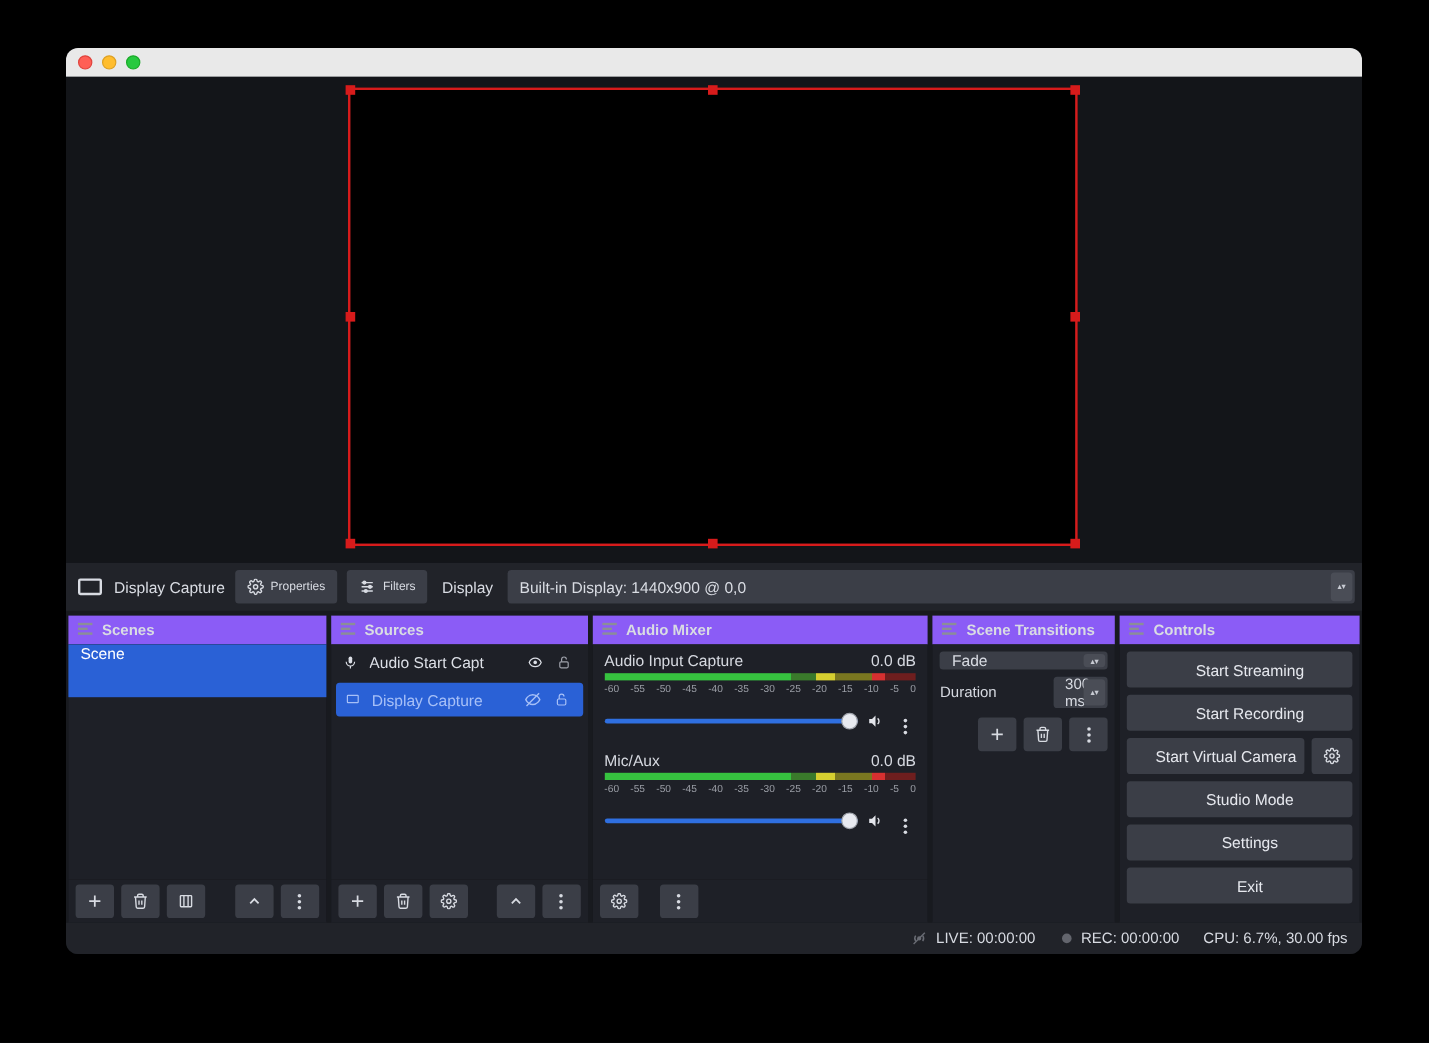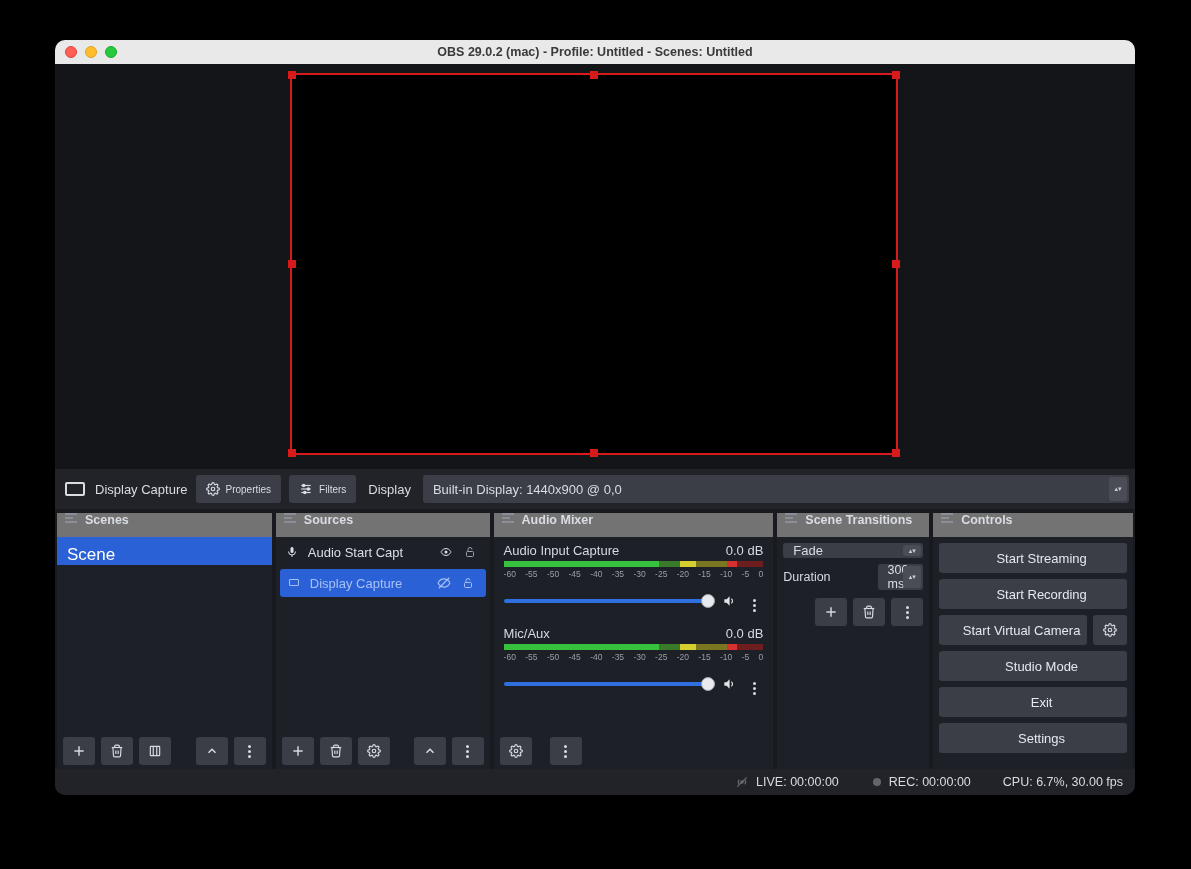--- a/index.html
+++ b/index.html
@@ -105,22 +105,22 @@
     padding: 0 2px;
     margin-top: 4px;
   }
   .dock {
     background: #131519;
     display: flex; flex-direction: column;
     border-radius: 2px;
   }
   .dock-header {
     height: 24px;
-    background: #737373;
-    display: flex; 
+    background: #8b5cf6;
+    display: flex; align-items: center;
     padding: 0 8px;
     gap: 8px;
     font-size: 12.5px; font-weight: 600; color: #d9dce3;
   }
   .dock-grip {
     width: 12px; height: 12px;
     display:inline-block;
     background:
       linear-gradient(#8b8e97,#8b8e97) 0 0/12px 2px no-repeat,
       linear-gradient(#8b8e97,#8b8e97) 0 4px/8px 2px no-repeat,
@@ -143,24 +143,24 @@
     font-size: 15px;
   }
   .dock.scenes { width: 215px; }
   .dock.sources { width: 214px; }
   .dock.mixer { width: 280px; }
   .dock.transitions { width: 152px; }
   .dock.controls { width: 200px; }
 
   
   .scene-item {
-    height: 28px;
-    display:flex; align-items:flex-end;
+    height: 44px;
+    display:flex; align-items:flex-start;
     padding: 0 10px;
-    font-size: 17px; color:#fff;
+    font-size: 13px; color:#fff;
     background: #2a61d6;
   }
 
   
   .src-item {
     height: 30px;
     display:flex; align-items:center;
     padding: 0 8px;
     font-size: 13px;
     gap: 8px;
@@ -219,39 +219,38 @@
   .crow .ibtn { width:34px; height:30px; }
 
   
   .statusbar {
     flex:0 0 auto;
     height: 26px;
     background:#212329;
     color:#d8dbe2;
     font-size:12.5px;
     display:flex; align-items:center; justify-content:flex-end;
-    padding: 0 12px; gap:32px;
+    padding: 0 12px; gap:20px;
   }
   .statusbar .sb { display:flex; align-items:center; gap:6px;}
   .sb .sicn { opacity:.6; }
 
   svg { display:block; }
 </style>
 </head>
 <body>
 
 <div class="window">
 
   <div class="titlebar">
     <div class="traffic">
       <div class="dot red"></div>
       <div class="dot yellow"></div>
       <div class="dot green"></div>
     </div>
-    <div class="title">OBS 29.0.2 (mac) - Profile: Untitled - Scenes: Untitled</div>
   </div>
 
   <div class="preview-area">
     <div class="preview-canvas">
       <div class="handle" style="left:-4px;top:-4px"></div>
       <div class="handle" style="left:calc(50% - 4px);top:-4px"></div>
       <div class="handle" style="right:-4px;top:-4px"></div>
       <div class="handle" style="left:-4px;top:calc(50% - 4px)"></div>
       <div class="handle" style="right:-4px;top:calc(50% - 4px)"></div>
       <div class="handle" style="left:-4px;bottom:-4px"></div>
@@ -584,22 +583,22 @@
           <div class="crow">
             <button class="cbtn">Start Virtual Camera</button>
             <button class="ibtn">
                 <svg width="14" height="14" viewBox="0 0 24 24" fill="none" stroke="#d8dbe2" stroke-width="2">
                   <circle cx="12" cy="12" r="3"></circle>
                   <path d="M19.4 15a1.7 1.7 0 0 0 .34 1.87l.06.06a2 2 0 1 1-2.83 2.83l-.06-.06a1.7 1.7 0 0 0-1.87-.34 1.7 1.7 0 0 0-1 1.56V21a2 2 0 1 1-4 0v-.09a1.7 1.7 0 0 0-1-1.56 1.7 1.7 0 0 0-1.87.34l-.06.06a2 2 0 1 1-2.83-2.83l.06-.06a1.7 1.7 0 0 0 .34-1.87 1.7 1.7 0 0 0-1.56-1H3a2 2 0 1 1 0-4h.09a1.7 1.7 0 0 0 1.56-1 1.7 1.7 0 0 0-.34-1.87l-.06-.06a2 2 0 1 1 2.83-2.83l.06.06a1.7 1.7 0 0 0 1.87.34H9a1.7 1.7 0 0 0 1-1.56V3a2 2 0 1 1 4 0v.09a1.7 1.7 0 0 0 1 1.56 1.7 1.7 0 0 0 1.87-.34l.06-.06a2 2 0 1 1 2.83 2.83l-.06.06a1.7 1.7 0 0 0-.34 1.87V9a1.7 1.7 0 0 0 1.56 1H21a2 2 0 1 1 0 4h-.09a1.7 1.7 0 0 0-1.56 1z"></path>
                 </svg>
               </button>
           </div>
           <button class="cbtn">Studio Mode</button>
+          <button class="cbtn">Settings</button>
           <button class="cbtn">Exit</button>
-          <button class="cbtn">Settings</button>
         </div>
       </div>
     </div>
 
   </div>
 
   <div class="statusbar">
     <div class="sb">
       <span class="sicn">
           <svg width="16" height="14" viewBox="0 0 24 24" fill="none" stroke="#9a9da6" stroke-width="2">

